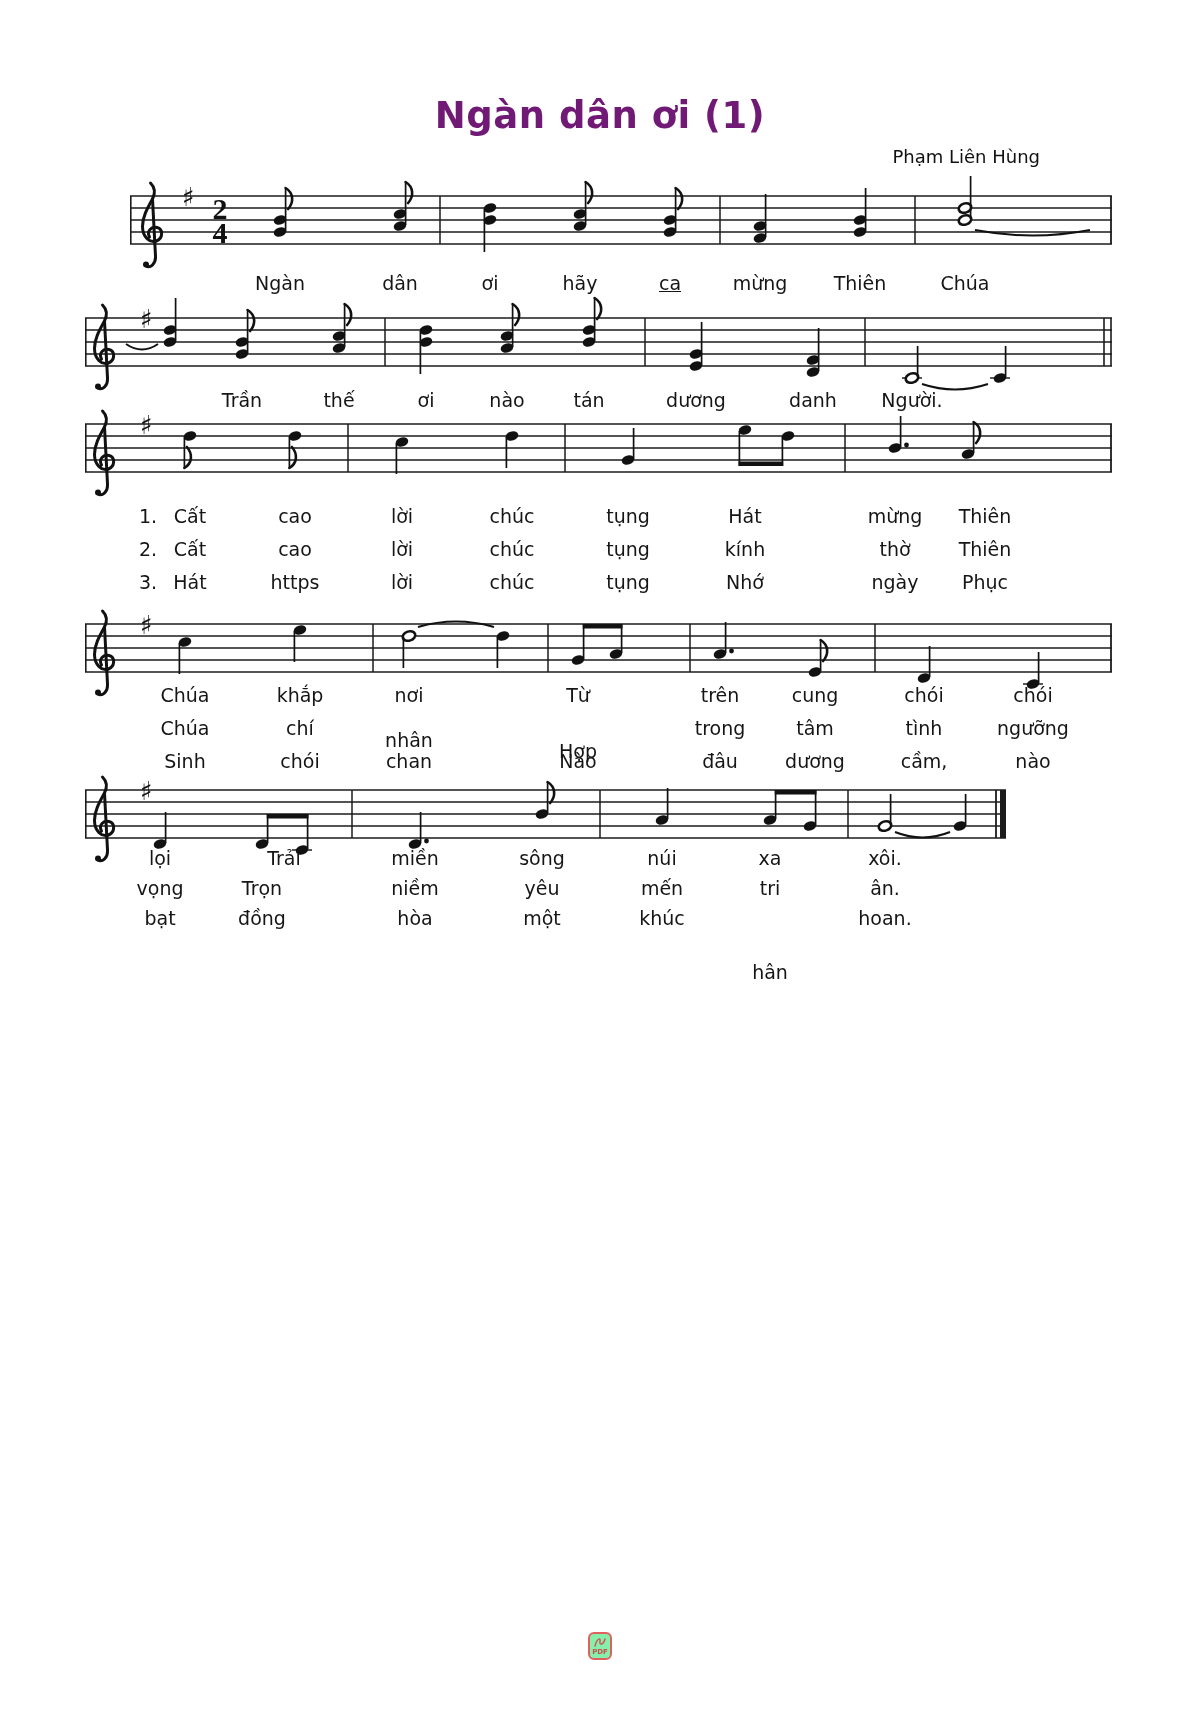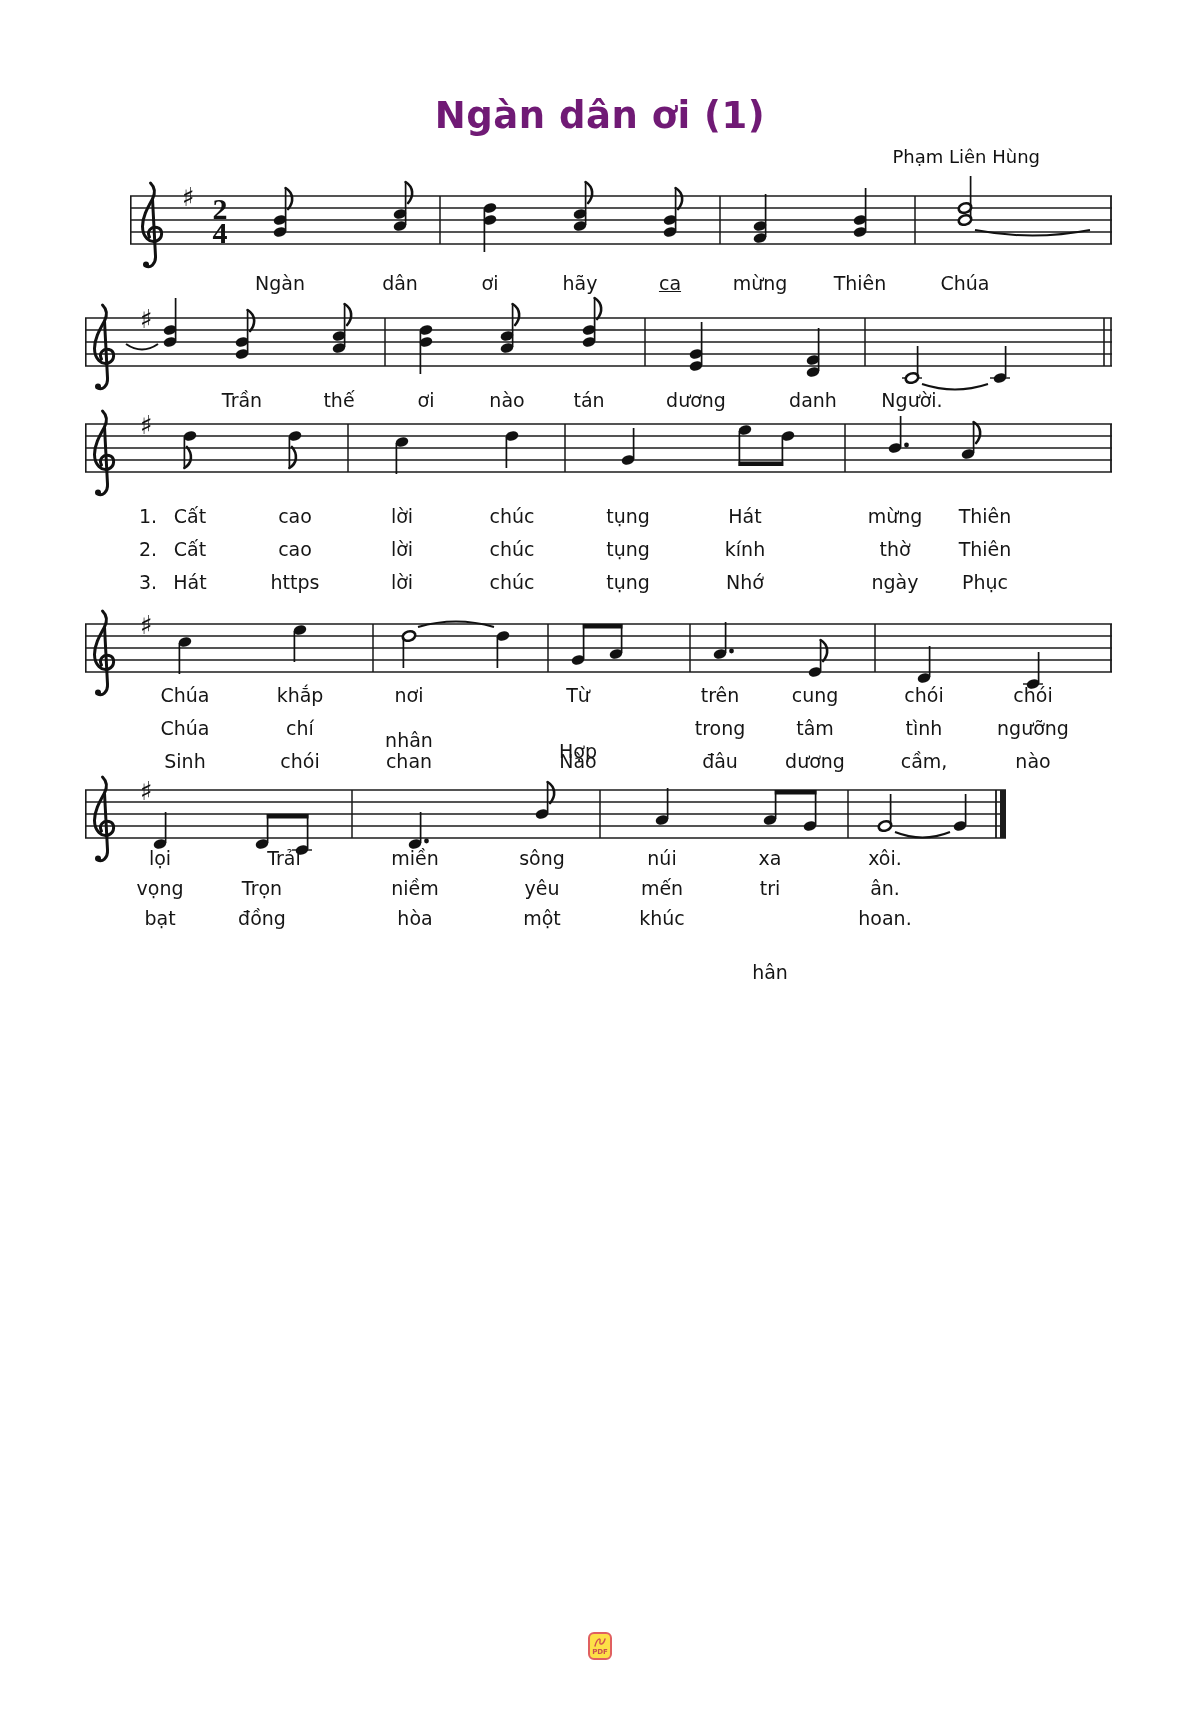--- a/index.html
+++ b/index.html
@@ -20,21 +20,21 @@
     position:absolute;transform:translate(-50%,-50%);
     font-size:19px;color:#151515;white-space:nowrap;
   }
   .footer{
     position:absolute;top:1626px;left:0;width:100%;height:40px;
     display:flex;justify-content:center;align-items:center;gap:10px;
     font-family:"Liberation Serif",serif;font-size:21px;color:#1c1c1c;
   }
   .pdficon{
     width:24px;height:28px;border:2px solid #e06060;border-radius:6px;
-    background:#fde047;display:inline-flex;flex-direction:column;
+    background:#86efac;display:inline-flex;flex-direction:column;
     align-items:center;justify-content:space-between;padding:2px 1px 2px 1px;
     box-sizing:border-box;
   }
   .pdficon .lbl{
     font-family:"DejaVu Sans",sans-serif;font-size:7px;font-weight:bold;
     color:#c94f4f;line-height:1;
   }
 </style>
 </head>
 <body>

